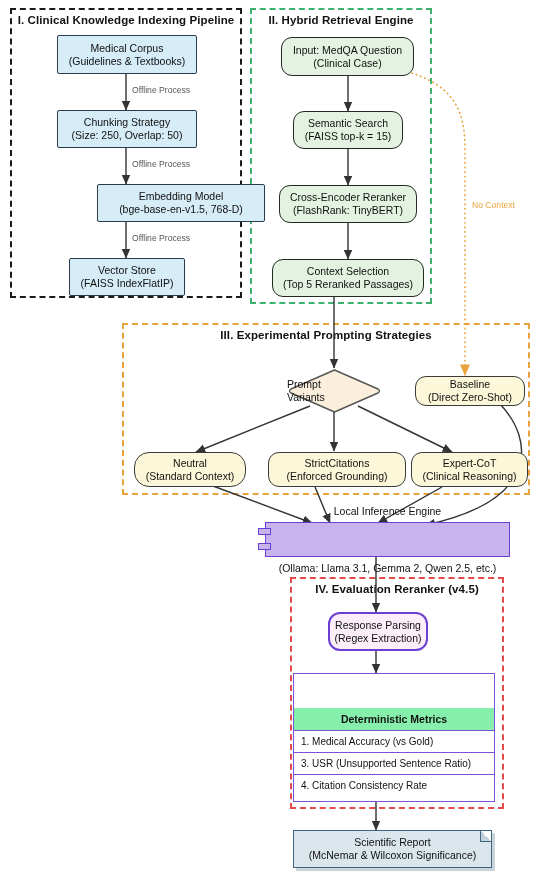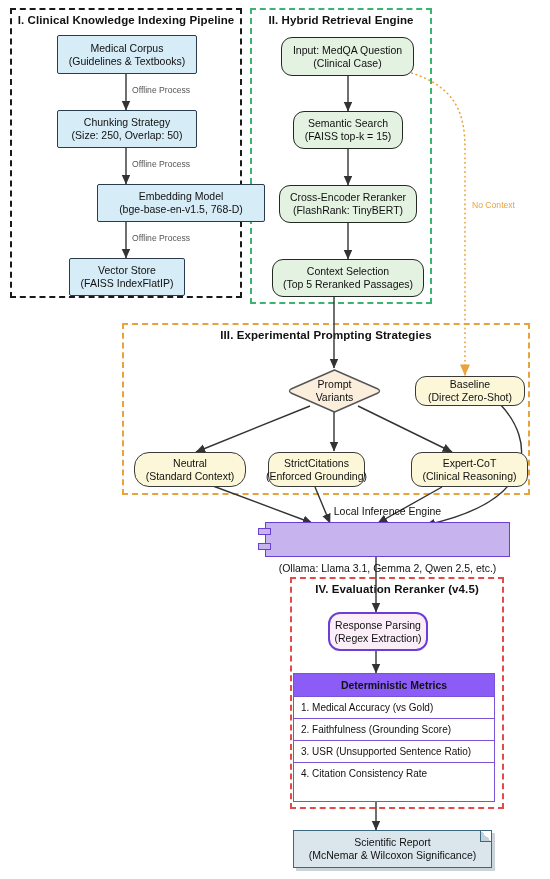--- a/index.html
+++ b/index.html
@@ -20,29 +20,29 @@
   .blue{background:#d6ecf7;border:1.6px solid #2b3b4e;border-radius:2px;}
   .green{background:#e4f2e2;border:1.6px solid #222a22;border-radius:11px;}
   .cream{background:#fbf7d8;border:1.6px solid #3a3a3a;border-radius:11px;}
   .purple{background:#c7b4ef;border:1.8px solid #6b3fd4;}
   .pinkish{background:#fbeef8;border:2px solid #6b3fd4;border-radius:12px;}
   .report{background:#dbe6ec;border:1.8px solid #3d6680;box-shadow:3px 3px 0 rgba(140,160,175,.45);}
 
   .diamond-wrap{position:absolute;}
   .diamond{position:absolute;left:0;top:0;width:100%;height:100%;}
   .diamond-label{position:absolute;left:0;top:0;width:100%;height:100%;
-      display:flex;flex-direction:column;align-items:center;justify-content:center;
+      display:flex;flex-direction:column;justify-content:center;
       font-size:10.5px;color:#101010;line-height:1.25;}
 
   .edgelabel{position:absolute;font-size:8.6px;color:#555;white-space:nowrap;}
   .nocontext{position:absolute;font-size:8.6px;color:#e8a33d;white-space:nowrap;}
 
   .metrics{position:absolute;box-sizing:border-box;border:1.6px solid #7a52d6;background:#fff;}
-  .metrics .mhead{background:#8b5cf6;border-bottom:1.6px solid #7a52d6;
-      font-size:10.5px;font-weight:bold;color:#111;text-align:center;padding:5px 0 5px;}
+  .metrics .mhead{background:#86efac;border-bottom:1.6px solid #7a52d6;
+      font-size:10.5px;font-weight:bold;color:#111;text-align:center;padding:5px 0 5px;margin-top:34px;}
   .metrics .mrow{border-bottom:1.3px solid #7a52d6;font-size:10px;color:#111;
       padding:5px 0 5px 7px;}
   .metrics .mrow:last-child{border-bottom:none;}
 
   .comp-icon{position:absolute;left:-8px;top:5px;width:14px;height:26px;}
   .comp-icon i{position:absolute;left:0;width:13px;height:7px;background:#c7b4ef;
       border:1.6px solid #6b3fd4;box-sizing:border-box;}
   .comp-icon i.t{top:0;}
   .comp-icon i.b{top:15px;}
 
@@ -172,21 +172,21 @@
   <div class="node cream" style="left:415px;top:376px;width:110px;height:30px;">
     <span class="l1">Baseline</span>
     <span class="l2">(Direct Zero-Shot)</span>
   </div>
 
   <div class="node cream" style="left:134px;top:452px;width:112px;height:35px;border-radius:15px;">
     <span class="l1">Neutral</span>
     <span class="l2">(Standard Context)</span>
   </div>
 
-  <div class="node cream" style="left:268px;top:452px;width:97px;height:35px;">
+  <div class="node cream" style="left:268px;top:452px;width:138px;height:35px;">
     <span class="l1">StrictCitations</span>
     <span class="l2">(Enforced Grounding)</span>
   </div>
 
   <div class="node cream" style="left:411px;top:452px;width:117px;height:35px;">
     <span class="l1">Expert-CoT</span>
     <span class="l2">(Clinical Reasoning)</span>
   </div>
 
   <div class="node purple" style="left:265px;top:522px;width:245px;height:35px;gap:44px;">
@@ -199,21 +199,20 @@
   </div>
 
   <div class="node pinkish" style="left:328px;top:612px;width:100px;height:39px;">
     <span class="l1">Response Parsing</span>
     <span class="l2">(Regex Extraction)</span>
   </div>
 
   <div class="metrics" style="left:293px;top:673px;width:202px;height:129px;">
     <div class="mhead">Deterministic Metrics</div>
     <div class="mrow">1. Medical Accuracy (vs Gold)</div>
-    <div class="mrow">2. Faithfulness (Grounding Score)</div>
     <div class="mrow">3. USR (Unsupported Sentence Ratio)</div>
     <div class="mrow">4. Citation Consistency Rate</div>
   </div>
 
   <div class="node report" style="left:293px;top:830px;width:199px;height:38px;">
     <span class="foldcorner"></span>
     <span class="l1">Scientific Report</span>
     <span class="l2">(McNemar &amp; Wilcoxon Significance)</span>
   </div>
 

